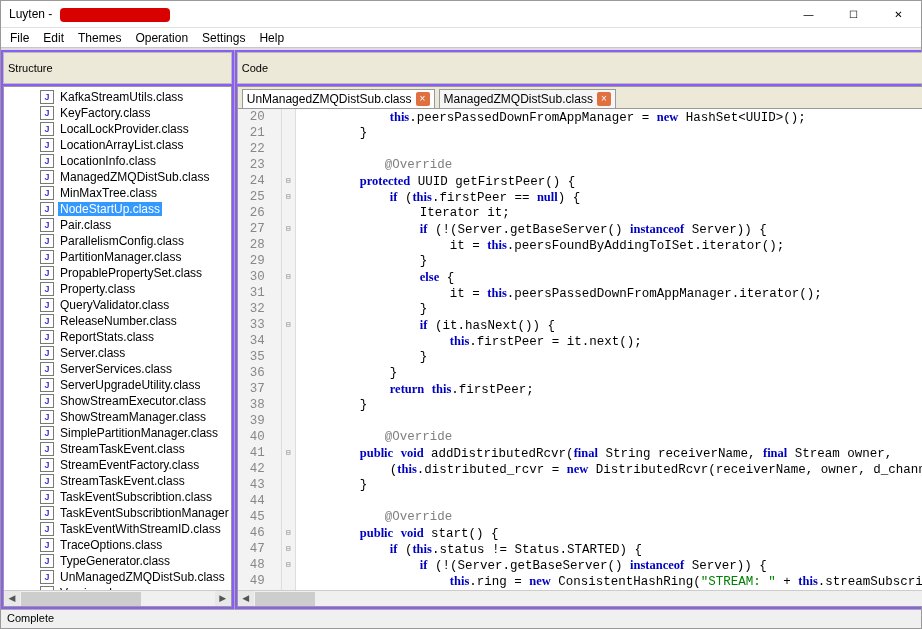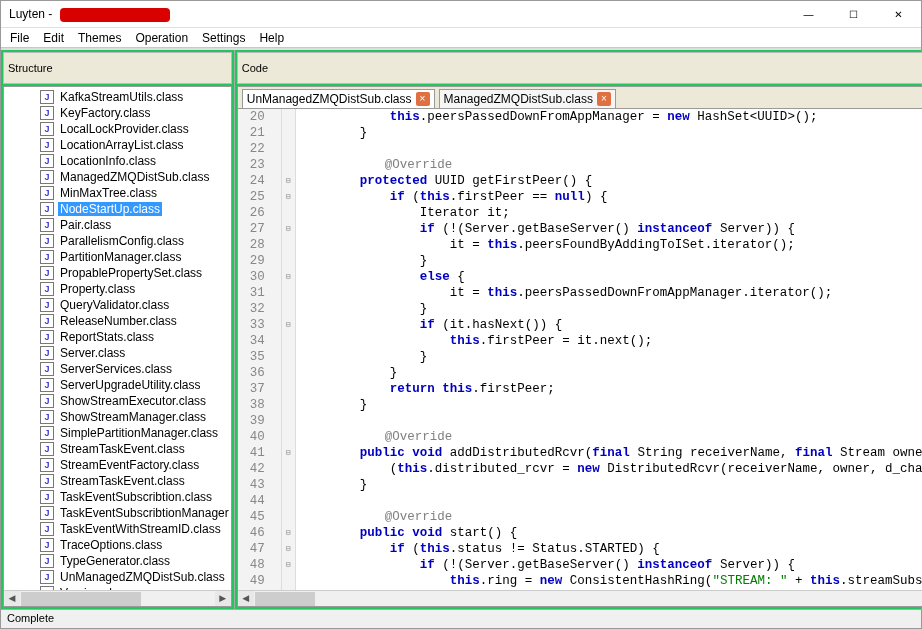--- a/index.html
+++ b/index.html
@@ -10,21 +10,21 @@
     background: #fff;
     color: #000;
     user-select: none;
   }
   .window {
     width: 922px;
     height: 629px;
     border: 1px solid #999;
     display: flex;
     flex-direction: column;
-    background: #22c55e;
+    background: #8b5cf6;
   }
   
   .titlebar {
     height: 28px;
     background: #fff;
     display: flex;
     align-items: center;
     padding-left: 8px;
     border-bottom: 1px solid #e0e0e0;
   }
@@ -199,21 +199,21 @@
     color: #888;
     text-align: center;
   }
   .code {
     flex: 1 1 auto;
     overflow: auto;
     padding-left: 4px;
     white-space: pre;
   }
   .line { height: 16px; line-height: 16px; }
-  .kw { color: #0000c0; font-weight: bold; }
+  .kw { color: #0000c0; font-weight: bold; font-family: Liberation Serif, serif; }
   .ann { color: #808080; margin-left: 25px; }
   .str { color: #008000; }
   .statusbar {
     height: 19px;
     border-top: 1px solid #aaa;
     background: #f0f0f0;
     padding: 2px 6px;
     font-size: 11px;
   }
   .fold-mark { font-size: 8px; }

